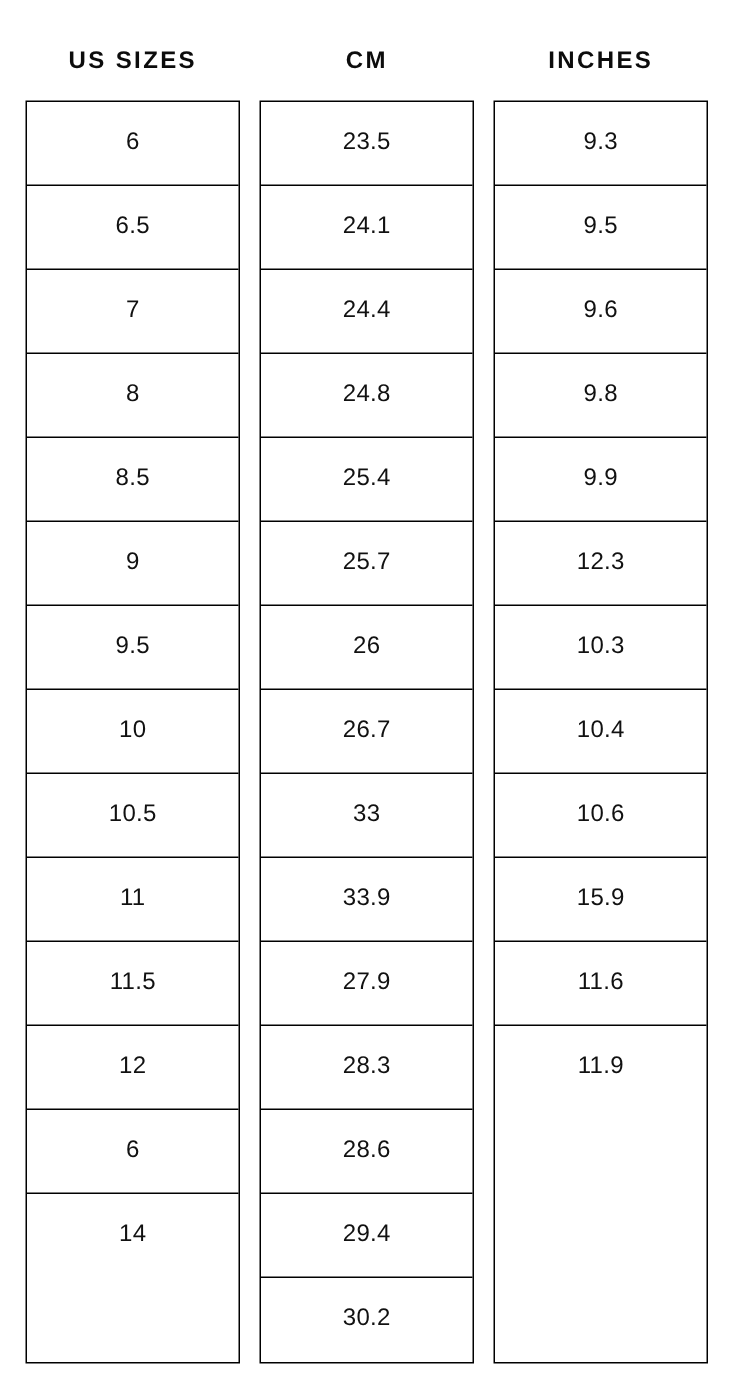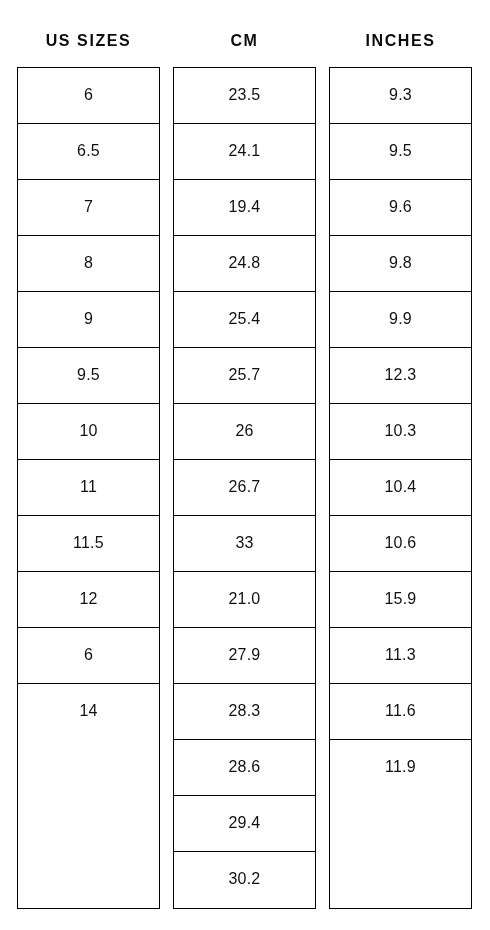--- a/index.html
+++ b/index.html
@@ -82,58 +82,59 @@
     <div class="col-header">INCHES</div>
   </div>
 
   <div class="chart-body">
 
     <div class="chart-column">
       <div class="chart-cell">6</div>
       <div class="chart-cell">6.5</div>
       <div class="chart-cell">7</div>
       <div class="chart-cell">8</div>
+      <div class="chart-cell">8.5</div>
       <div class="chart-cell">9</div>
       <div class="chart-cell">9.5</div>
       <div class="chart-cell">10</div>
+      <div class="chart-cell">10.5</div>
       <div class="chart-cell">11</div>
       <div class="chart-cell">11.5</div>
       <div class="chart-cell">12</div>
       <div class="chart-cell">6</div>
       <div class="chart-cell">14</div>
     </div>
 
     <div class="chart-column">
       <div class="chart-cell">23.5</div>
       <div class="chart-cell">24.1</div>
-      <div class="chart-cell">19.4</div>
+      <div class="chart-cell">24.4</div>
       <div class="chart-cell">24.8</div>
       <div class="chart-cell">25.4</div>
       <div class="chart-cell">25.7</div>
       <div class="chart-cell">26</div>
       <div class="chart-cell">26.7</div>
       <div class="chart-cell">33</div>
-      <div class="chart-cell">21.0</div>
+      <div class="chart-cell">33.9</div>
       <div class="chart-cell">27.9</div>
       <div class="chart-cell">28.3</div>
       <div class="chart-cell">28.6</div>
       <div class="chart-cell">29.4</div>
       <div class="chart-cell">30.2</div>
     </div>
 
     <div class="chart-column">
       <div class="chart-cell">9.3</div>
       <div class="chart-cell">9.5</div>
       <div class="chart-cell">9.6</div>
       <div class="chart-cell">9.8</div>
       <div class="chart-cell">9.9</div>
       <div class="chart-cell">12.3</div>
       <div class="chart-cell">10.3</div>
       <div class="chart-cell">10.4</div>
       <div class="chart-cell">10.6</div>
       <div class="chart-cell">15.9</div>
-      <div class="chart-cell">11.3</div>
       <div class="chart-cell">11.6</div>
       <div class="chart-cell">11.9</div>
     </div>
 
   </div>
 </div>
 
 </body></html>

